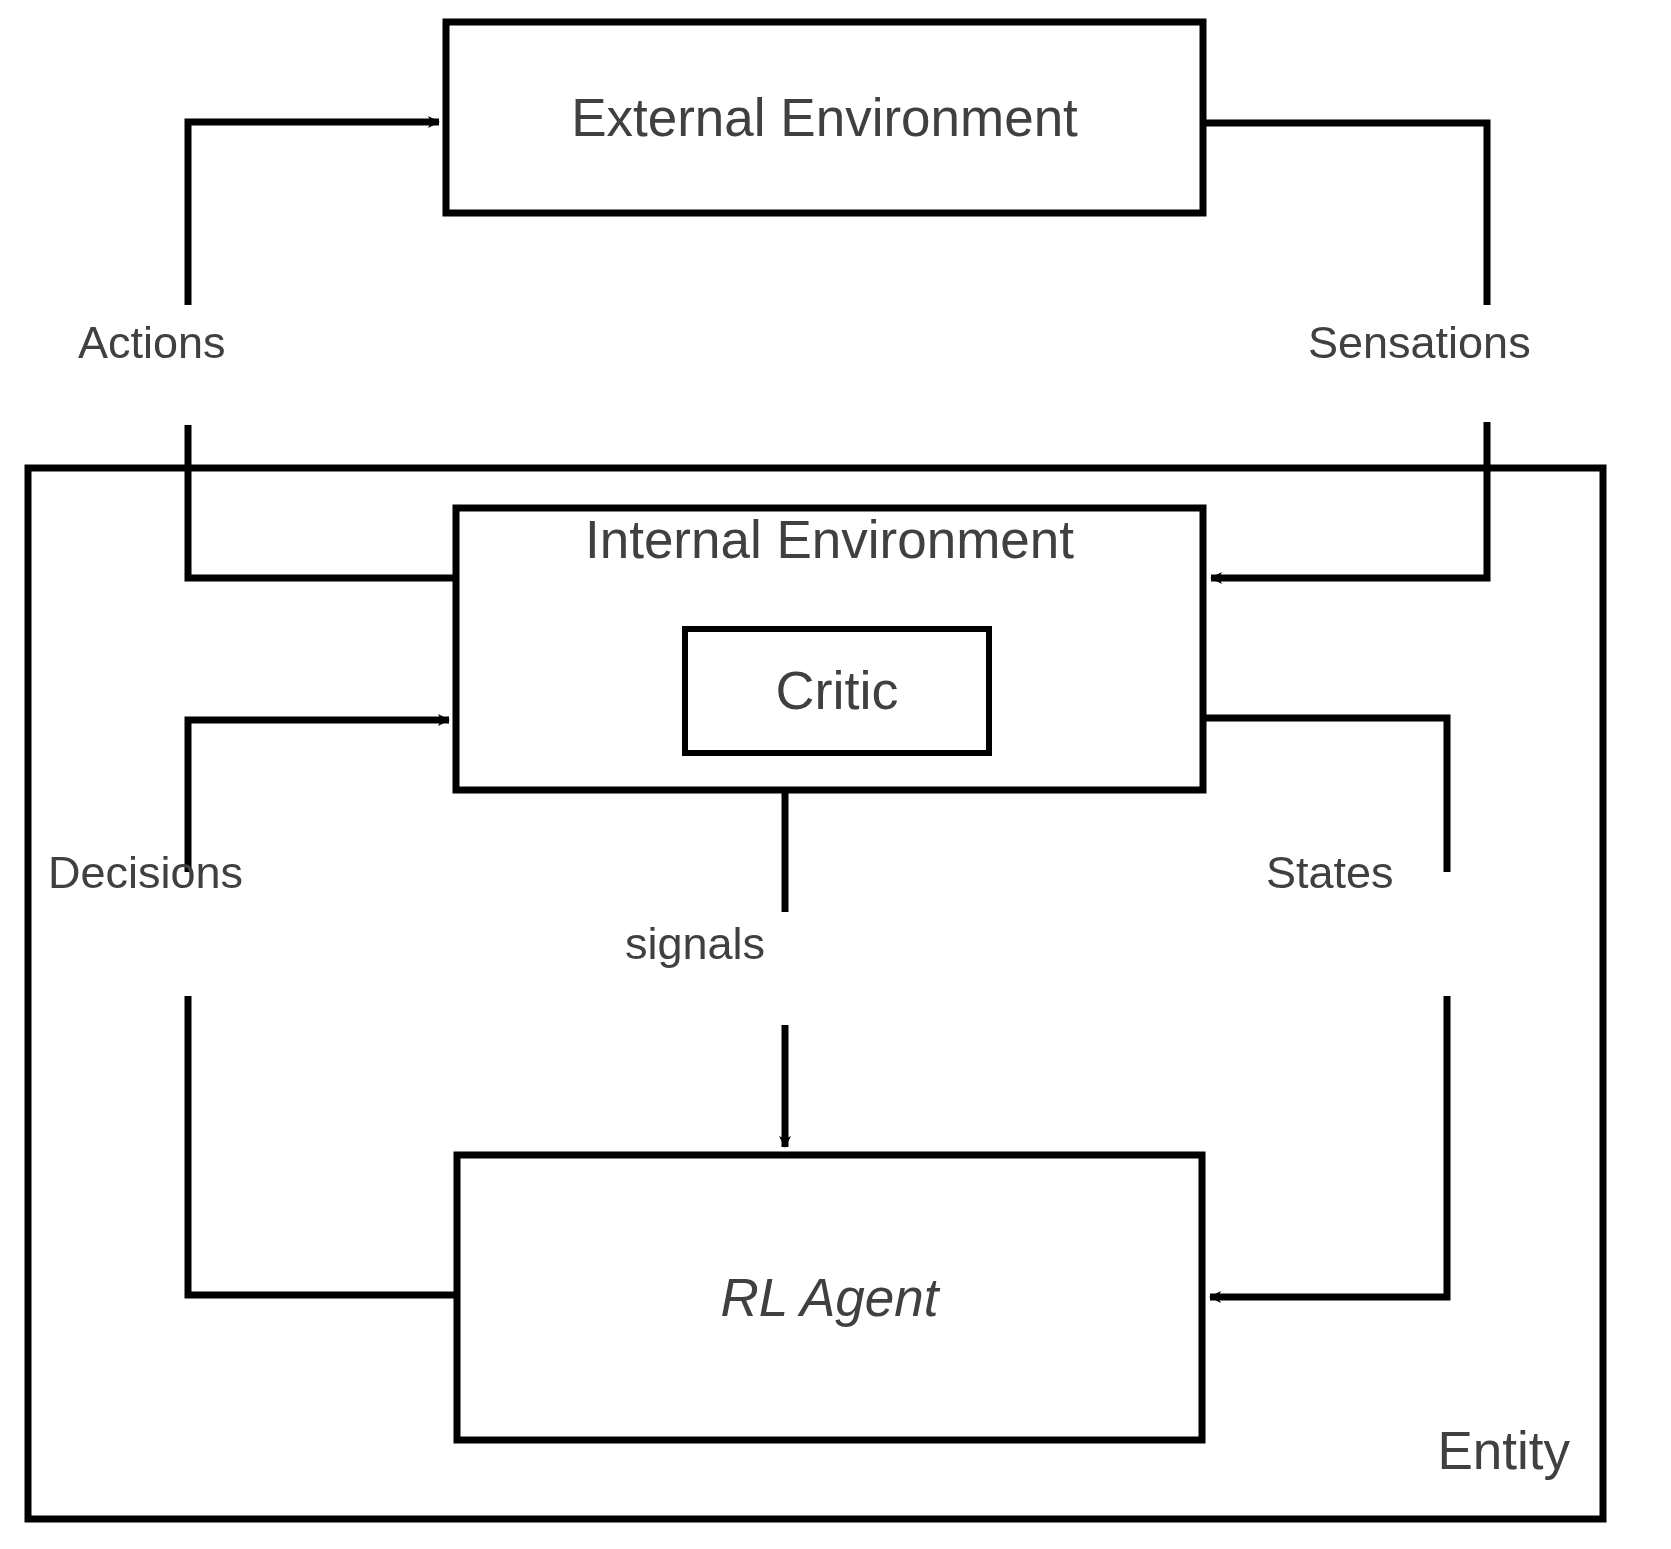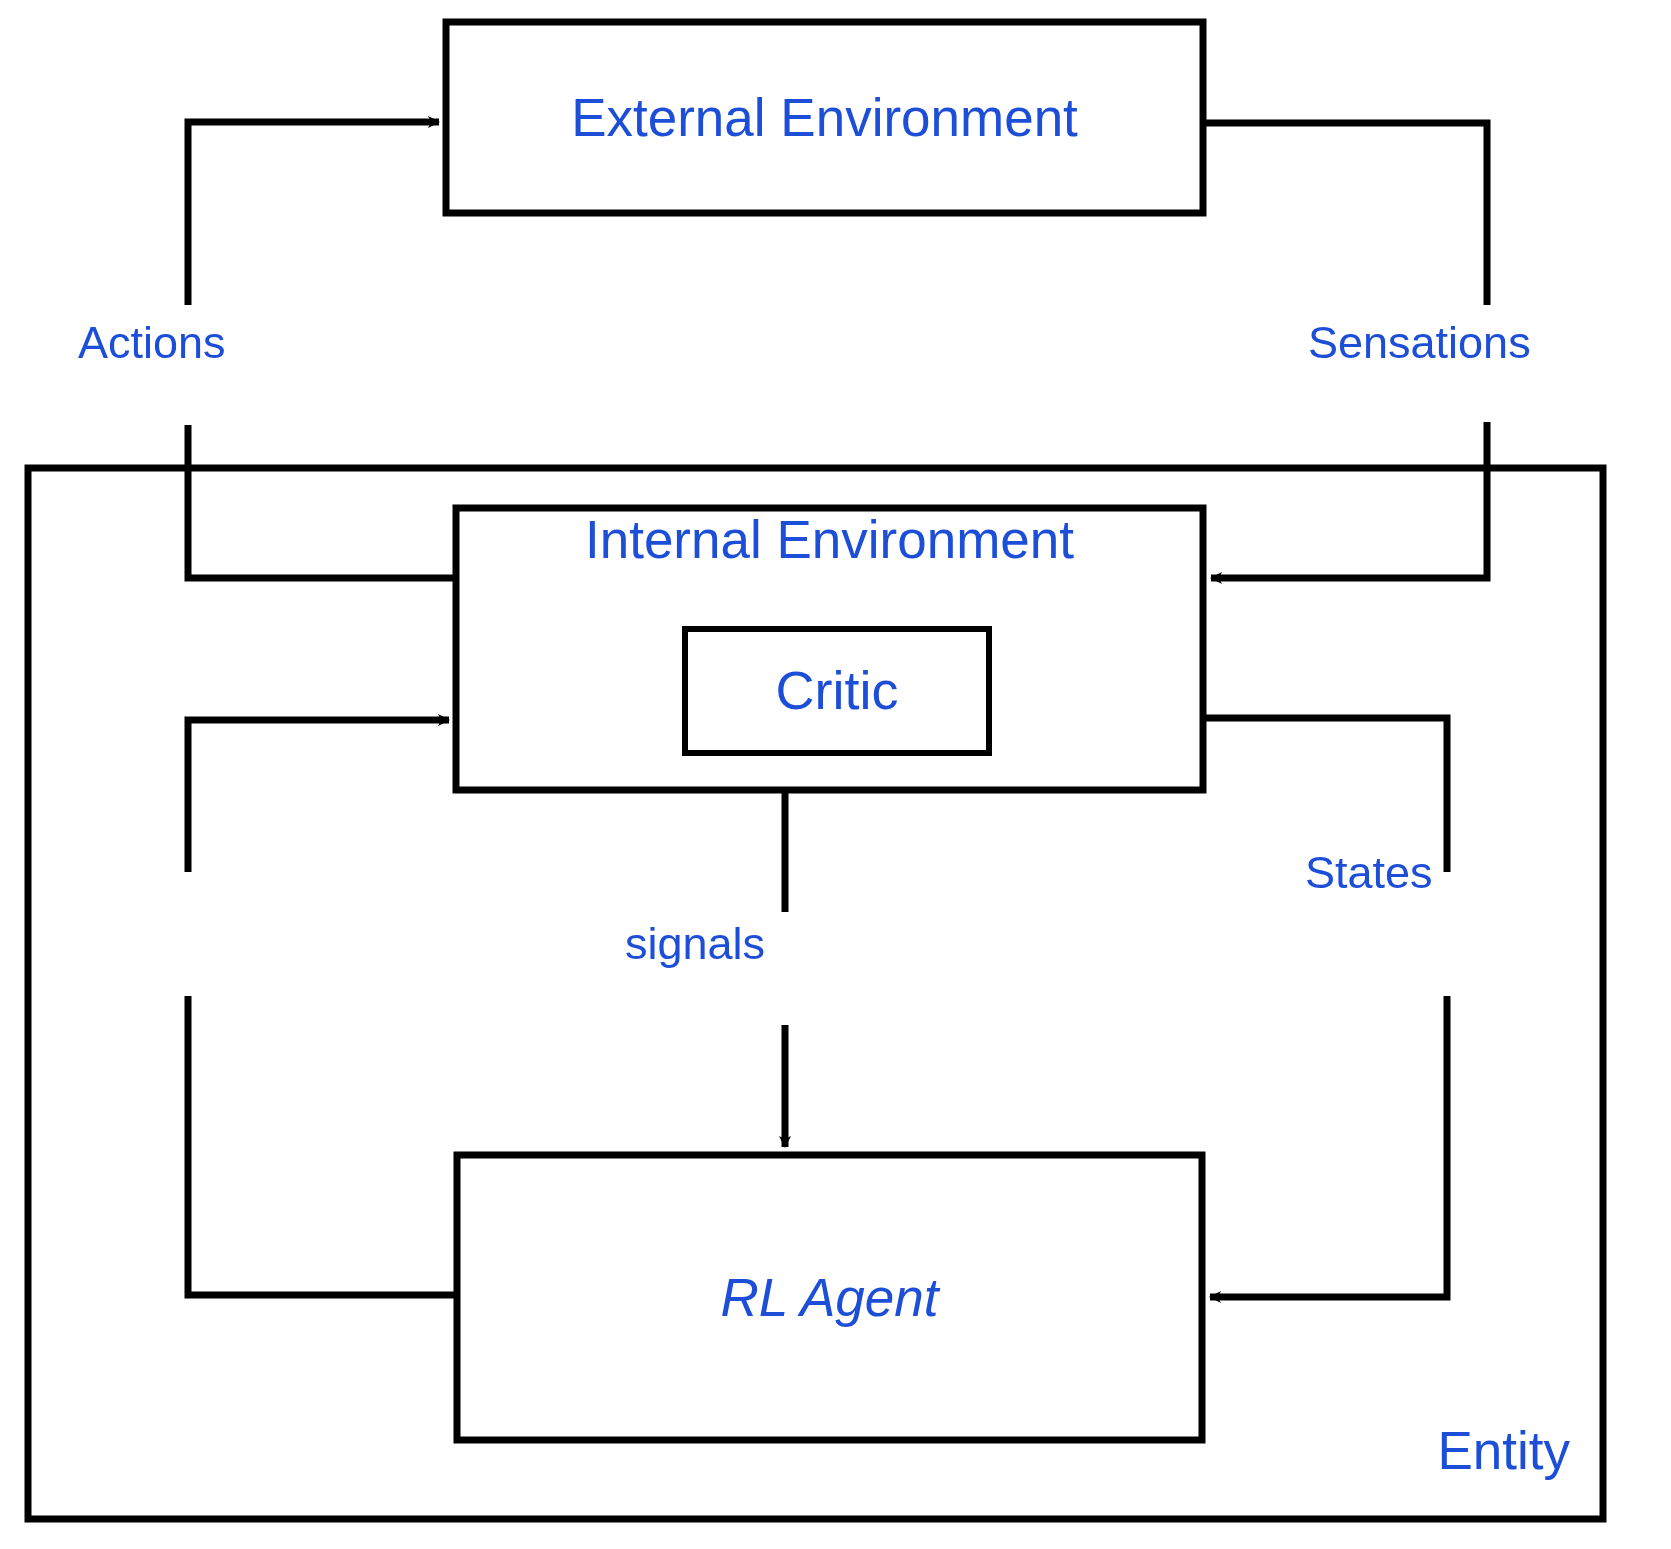--- a/index.html
+++ b/index.html
@@ -8,21 +8,21 @@
     width:1671px;height:1549px;
     font-family:"Liberation Sans","DejaVu Sans",sans-serif;
     color:#000;
     overflow:hidden;
   }
   #stage{position:relative;width:1671px;height:1549px;background:#fff;}
   #stage svg{position:absolute;left:0;top:0;width:1671px;height:1549px;}
   .lbl{
     position:absolute;
     white-space:nowrap;
-    color:#1d4ed8;
+    color:#404040;
     line-height:1.06;
   }
   .box-label{font-size:53px;text-align:center;}
   .edge-label{font-size:45px;}
   .critic-label{font-size:54px;text-align:center;}
 </style>
 </head>
 <body>
 
 <div id="stage">
@@ -67,19 +67,20 @@
   <div class="lbl critic-label" style="left:685px;top:662px;width:304px;">Critic</div>
 
   <div class="lbl box-label" style="left:457px;top:1270px;width:745px;font-style:italic;">RL Agent</div>
 
   <div class="lbl box-label" style="left:1290px;top:1423px;width:280px;text-align:right;">Entity</div>
 
   <div class="lbl edge-label" style="left:78px;top:319px;">Actions</div>
 
   <div class="lbl edge-label" style="left:1308px;top:319px;">Sensations</div>
 
+  <div class="lbl edge-label" style="left:48px;top:849px;">Decisions</div>
 
-  <div class="lbl edge-label" style="left:1266px;top:849px;margin-left:39px;">States</div>
+  <div class="lbl edge-label" style="left:1266px;top:849px;">States</div>
 
 
   <div class="lbl edge-label" style="left:625px;top:912px;width:320px;text-align:left;margin-top:8px;">signals</div>
 
 </div>
 
 </body></html>

